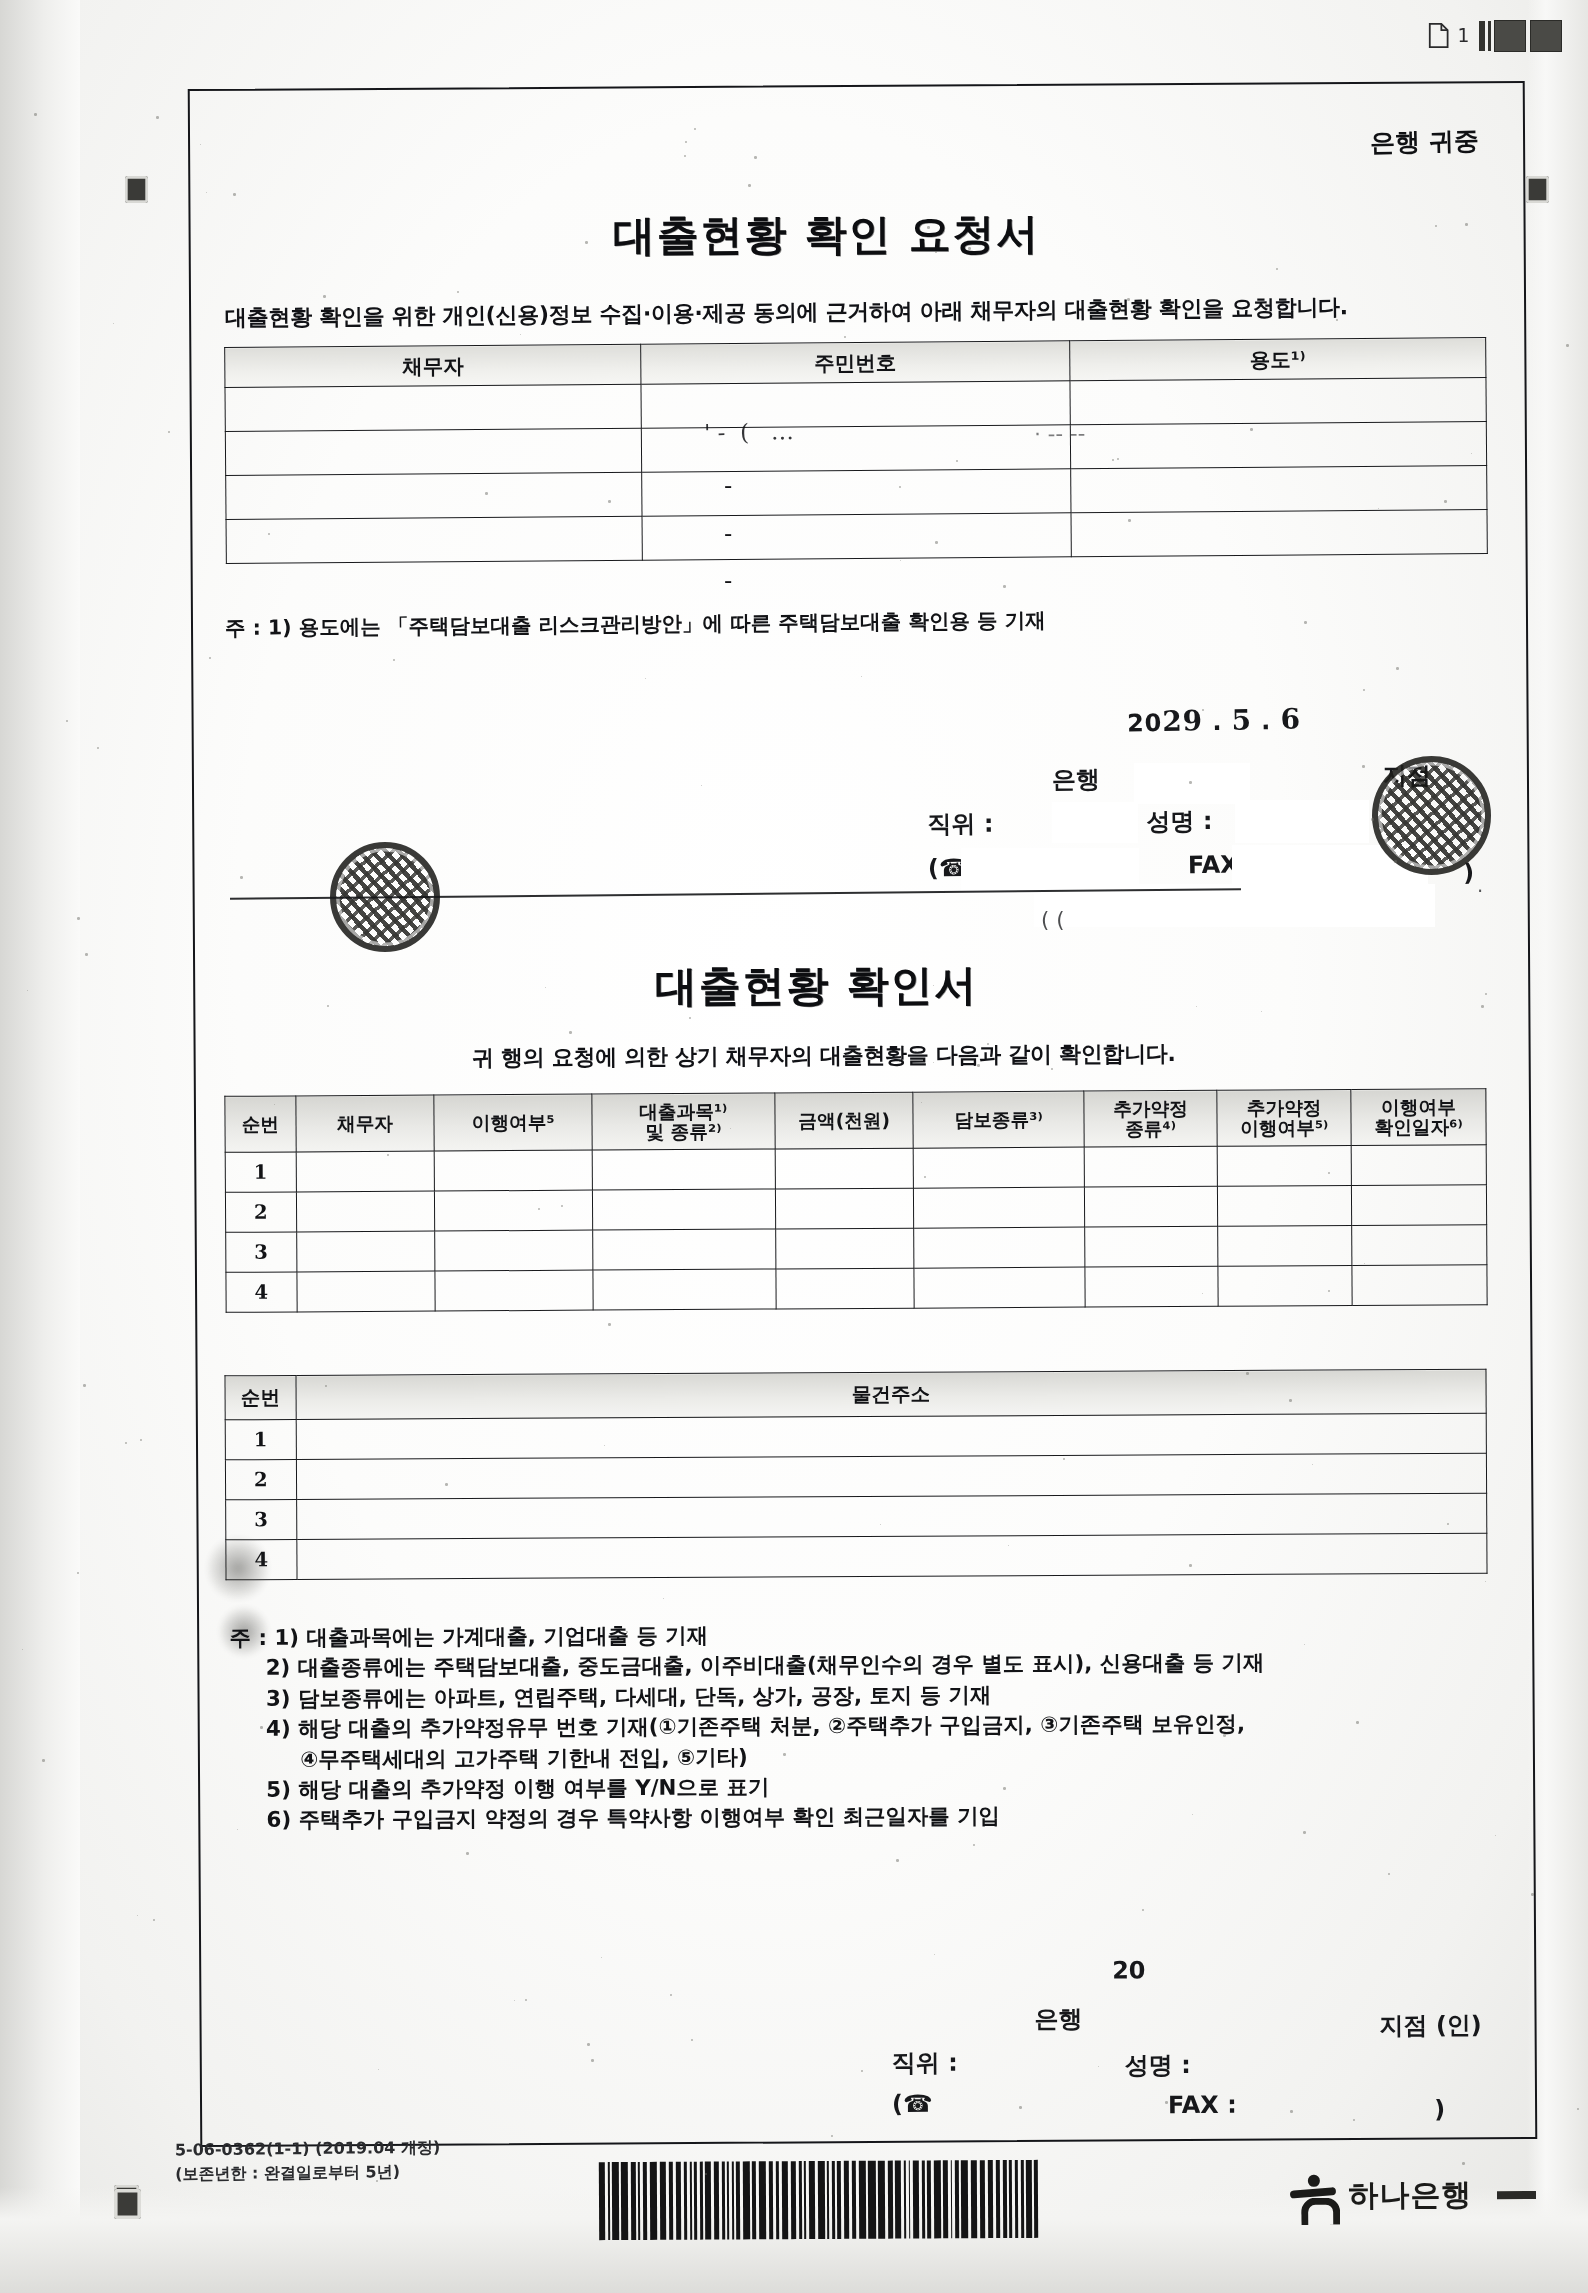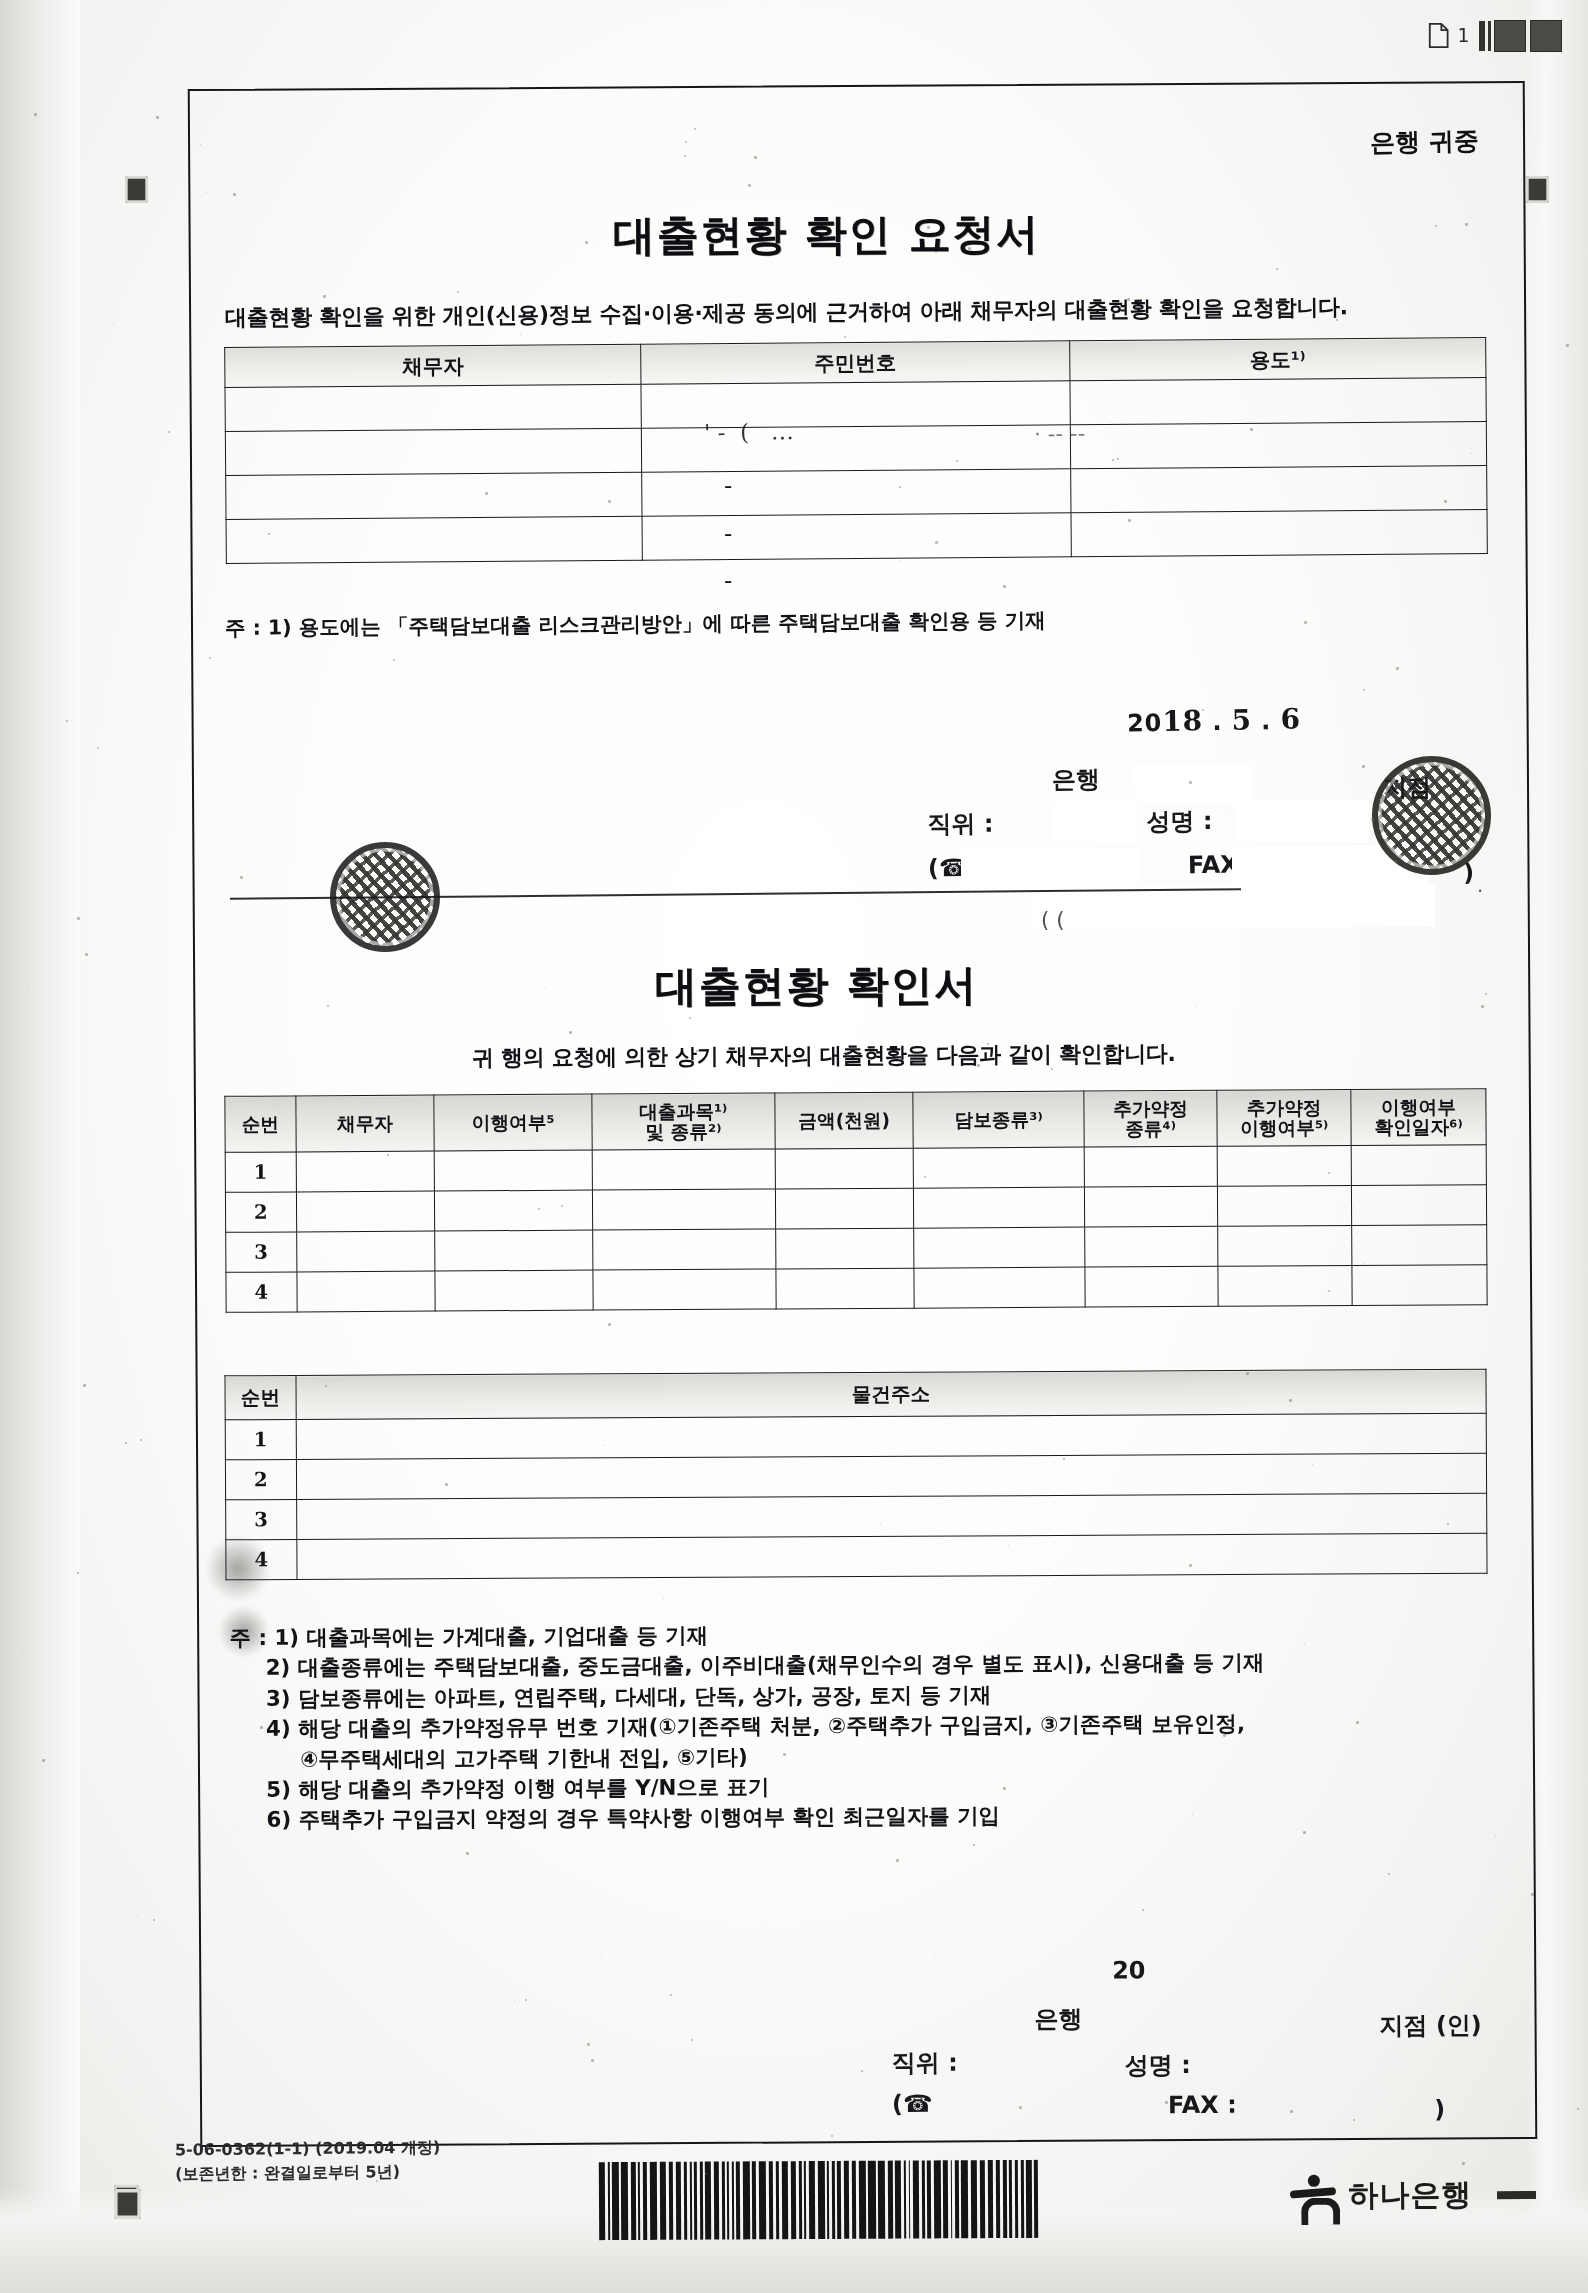--- a/index.html
+++ b/index.html
@@ -89,21 +89,21 @@
   #table1 td{height:43px;}
 
   
   .date-line{position:absolute;left:1127px;top:704px;font-size:24px;font-weight:700;color:#17181b;
     letter-spacing:0.9px;transform:rotate(-1deg);}
   .date-line .hw{font-size:28px;font-family:"DejaVu Serif","Liberation Serif",serif;}
 
   .sig1{position:absolute;left:927px;top:762px;width:552px;transform:rotate(-0.7deg);}
   .sig1 .row{position:relative;height:43px;font-size:24px;font-weight:700;color:#17181b;}
   .sig1 .bank{position:absolute;left:125px;top:0;}
-  .sig1 .branch{position:absolute;left:456px;top:0;margin-top:12px;}
+  .sig1 .branch{position:absolute;left:456px;top:0;}
   .sig1 .pos{position:absolute;left:0px;top:43px;}
   .sig1 .nm{position:absolute;left:219px;top:43px;}
   .sig1 .tel{position:absolute;left:0px;top:89px;}
   .sig1 .fax{position:absolute;left:260px;top:89px;}
   .sig1 .paren{position:absolute;left:535px;top:100px;}
 
   .redact{position:absolute;background:#ffffff;border:0;}
 
   
   .stamp{
@@ -241,21 +241,21 @@
 
   <div class="t" style="left:704px;top:419px;font-size:23px;font-family:'DejaVu Serif',serif;transform:rotate(-1deg);opacity:.85">' -  (   …</div>
   <div class="t" style="left:1034px;top:421px;font-size:21.4px;opacity:.55;transform:rotate(-1deg)">· -- --</div>
   <div class="t" style="left:724px;top:472px;font-size:23px;">-</div>
   <div class="t" style="left:724px;top:520px;font-size:23px;">-</div>
   <div class="t" style="left:724px;top:567px;font-size:23px;">-</div>
 
   <div class="note1">주 : 1) 용도에는 「주택담보대출 리스크관리방안」에 따른 주택담보대출 확인용 등 기재</div>
 
   <div class="date-line">
-    <span>20</span><span class="hw">18</span>
+    <span>20</span><span class="hw">29</span>
     <span>.</span>
     <span class="hw">5</span>
     <span>.</span>
     <span class="hw">6</span>
   </div>
 
   <div class="sig1">
     <div class="row">
       <span class="bank">은행</span>
       <span class="branch">지점</span>

